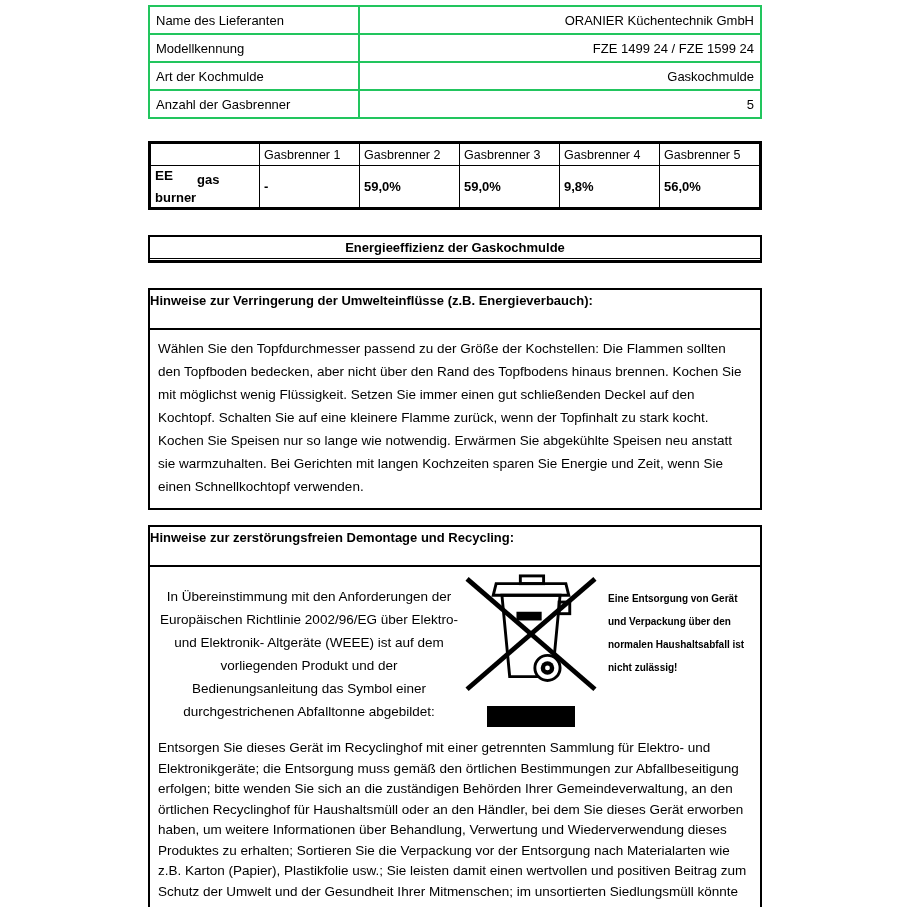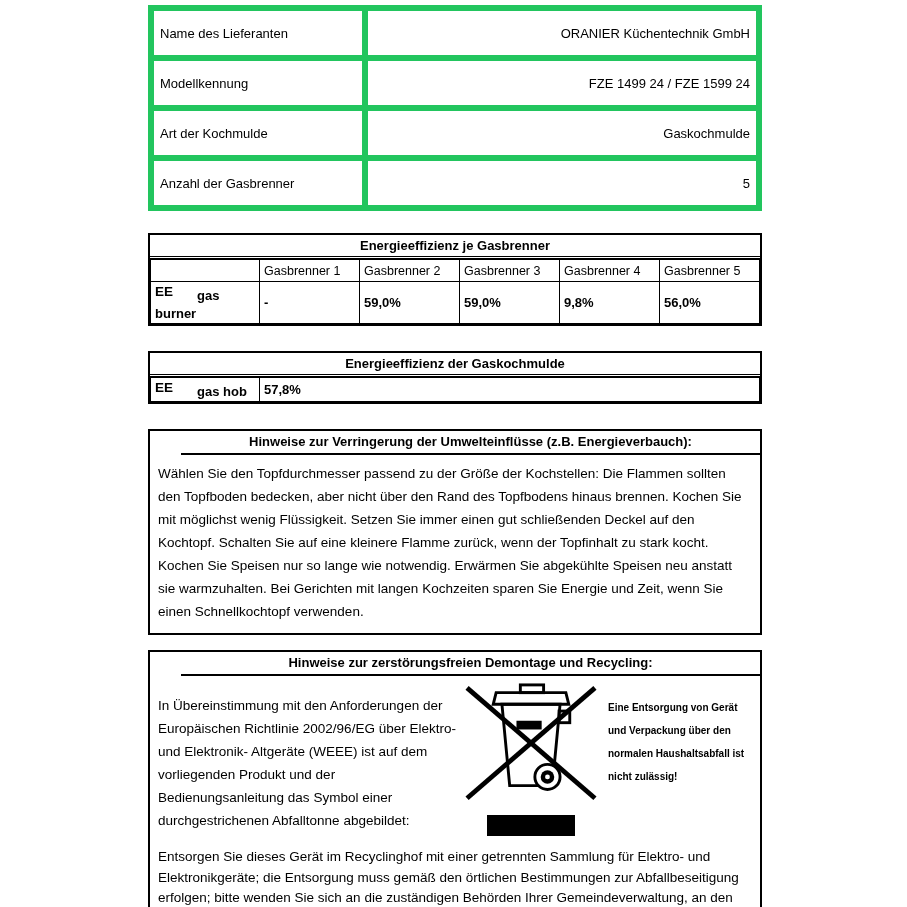--- a/index.html
+++ b/index.html
@@ -8,43 +8,43 @@
 
   .title-box {
     border: 3px solid #000;
     text-align: center; font-weight: bold; font-size: 13.5px;
     padding: 3px 0 4px; margin-bottom: 18px;
   }
 
   table { border-collapse: collapse; width: 100%; }
 
   .info-table { border: 2px solid #000; margin-bottom: 22px; font-size: 13px; }
-  .info-table td { border: 6px solid #22c55e; padding: 14px 6px; height: 16px; }
+  .info-table td { border: 2px solid #22c55e; padding: 5px 6px; height: 16px; }
   .info-table td.label { width: 196px; }
   .info-table td.value { text-align: right; margin-top: 39px; }
 
   .etable { border: 2px solid #000; margin-bottom: 25px; }
   .etable-title { text-align: center; font-weight: bold; font-size: 13px;
     padding: 3px 0; border-bottom: 3px double #000; }
   .etable td { border: 1px solid #000; text-align: left; font-size: 12.5px;
     padding: 2px 4px; height: 17px; }
   .etable td.rowhead { width: 100px; text-align: left; }
   .etable td.val { font-weight: bold; font-size: 13px; }
   .ee-label { font-weight: bold; font-size: 13.5px; }
   .ee-label sub { font-size: 13px; font-weight: bold; padding-left: 24px; }
 
   .section { border: 2px solid #000; }
-  .section-header { text-align: center; font-weight: bold; font-size: 13px;
-    padding: 3px 0 4px; border-bottom: 2px solid #000; margin-left: 31px; }
+  .section-header { text-align: left; font-weight: bold; font-size: 13px;
+    padding: 3px 0 20px; border-bottom: 2px solid #000; }
 
   .umwelt { margin-bottom: 15px; }
   .umwelt-body { padding: 7px 8px 10px; font-size: 13.5px; line-height: 23px; }
 
   .recycling-top { display: flex; padding: 6px 6px 0 8px; }
-  .recycling-intro { flex: 0 0 302px; font-size: 13.5px; line-height: 23px; padding-top: 12px; }
+  .recycling-intro { flex: 0 0 302px; font-size: 13.5px; line-height: 23px; padding-top: 12px; text-align: center; }
   .weee-col { flex: 0 0 142px; display: flex; flex-direction: column; align-items: center; }
   .weee-bar { width: 88px; height: 21px; background: #000; margin-top: 5px; }
   .recycling-warning { flex: 1 1 auto; font-weight: bold; font-size: 10px;
     line-height: 23px; padding: 14px 2px 0 6px; }
   .recycling-body { padding: 11px 8px 8px; font-size: 13.5px; line-height: 20.5px; }
 </style>
 </head>
 <body>
 
 <div class="page">
@@ -65,21 +65,20 @@
       <td class="value">Gaskochmulde</td>
     </tr>
     <tr>
       <td class="label">Anzahl der Gasbrenner</td>
       <td class="value">5</td>
     </tr>
   </tbody>
     </table>
 
   <div class="etable">
-    <div class="etable-title">Energieeffizienz je Gasbrenner</div>
     <table>
       <tbody>
           <tr>
         <td class="rowhead"></td>
         <td>Gasbrenner 1</td>
         <td>Gasbrenner 2</td>
         <td>Gasbrenner 3</td>
         <td>Gasbrenner 4</td>
         <td>Gasbrenner 5</td>
       </tr>
@@ -92,30 +91,20 @@
         <td class="val">59,0%</td>
         <td class="val">9,8%</td>
         <td class="val">56,0%</td>
       </tr>
     </tbody>
       </table>
   </div>
 
   <div class="etable">
     <div class="etable-title">Energieeffizienz der Gaskochmulde</div>
-    <table>
-      <tbody>
-          <tr>
-        <td class="rowhead">
-          <span class="ee-label"><span>EE</span><sub>gas hob</sub></span>
-        </td>
-        <td class="val">57,8%</td>
-      </tr>
-    </tbody>
-      </table>
   </div>
 
   <div class="section umwelt">
     <div class="section-header">Hinweise zur Verringerung der Umwelteinflüsse (z.B. Energieverbauch):</div>
     <div class="umwelt-body">Wählen Sie den Topfdurchmesser passend zu der Größe der Kochstellen: Die Flammen sollten den Topfboden bedecken, aber nicht über den Rand des Topfbodens hinaus brennen. Kochen Sie mit möglichst wenig Flüssigkeit. Setzen Sie immer einen gut schließenden Deckel auf den Kochtopf. Schalten Sie auf eine kleinere Flamme zurück, wenn der Topfinhalt zu stark kocht. Kochen Sie Speisen nur so lange wie notwendig. Erwärmen Sie abgekühlte Speisen neu anstatt sie warmzuhalten. Bei Gerichten mit langen Kochzeiten sparen Sie Energie und Zeit, wenn Sie einen Schnellkochtopf verwenden.</div>
   </div>
 
   <div class="section recycling">
     <div class="section-header">Hinweise zur zerstörungsfreien Demontage und Recycling:</div>
     <div class="recycling-top">

